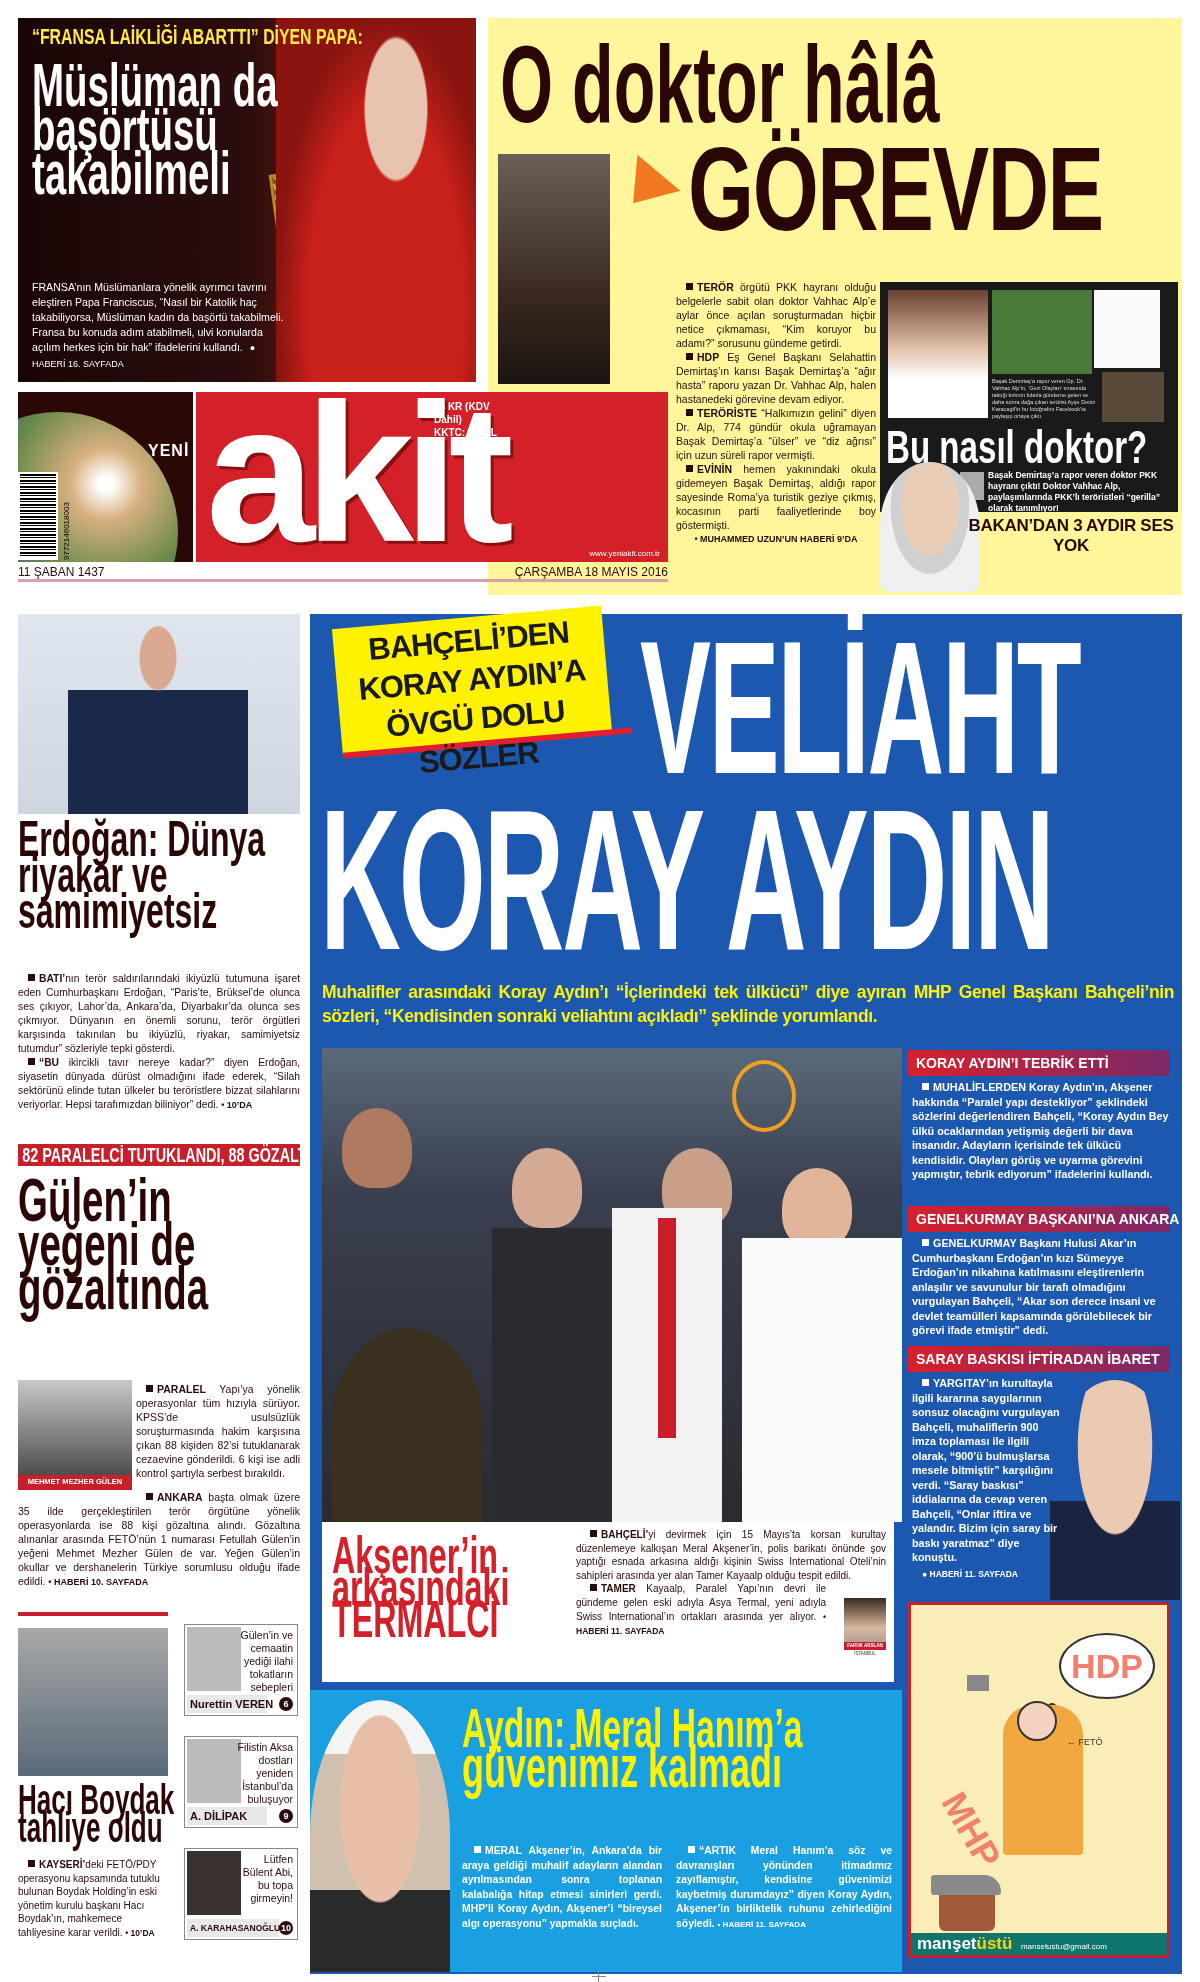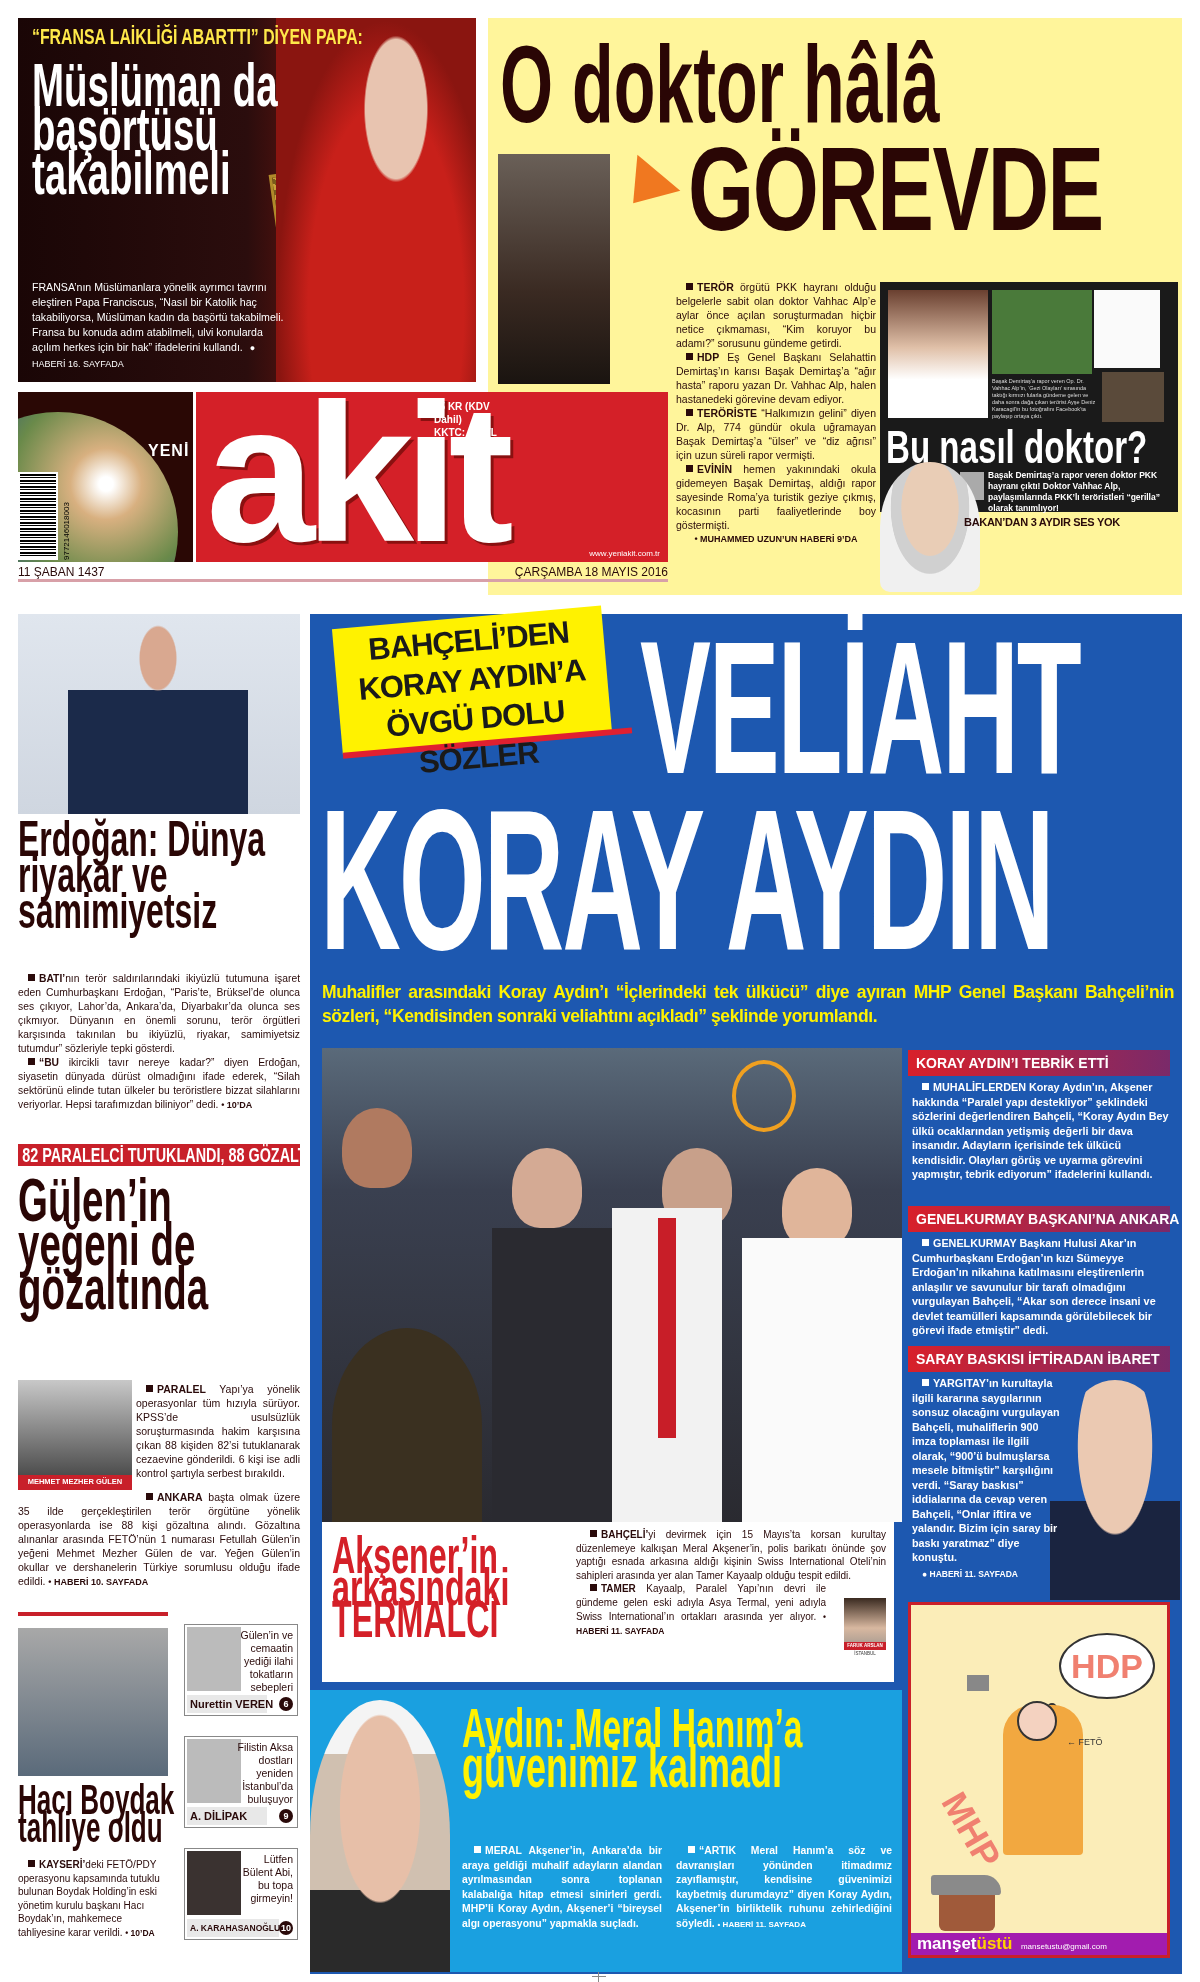--- a/index.html
+++ b/index.html
@@ -111,21 +111,21 @@
   <div class="abs" style="left:112px;top:96px;width:108px;color:#ddd;font-size:5.5px;line-height:7px">Başak Demirtaş’a rapor veren Op. Dr. Vahhac Alp’in, ‘Gezi Olayları’ sırasında taktığı kırmızı fularla gündeme gelen ve daha sonra dağa çıkan terörist Ayşe Deniz Karacagil’in bu fotoğrafını Facebook’ta paylaşıp ortaya çıktı.</div>
   <div class="abs" style="left:6px;top:140px;color:#fff">
     <span class="cond" style="font-size:46px;line-height:50px;transform:scaleX(.72)">Bu nasıl doktor?</span>
   </div>
   <div class="abs" style="left:80px;top:190px;width:24px;height:28px;background:#aaa"></div>
   <div class="abs" style="left:108px;top:188px;width:186px;color:#fff;font-weight:700;font-size:8.5px;line-height:11px">Başak Demirtaş’a rapor veren doktor PKK hayranı çıktı! Doktor Vahhac Alp, paylaşımlarında PKK’lı teröristleri “gerilla” olarak tanımlıyor!</div>
 </div>
 
 <div id="minister" class="abs"></div>
 <div class="abs" style="left:964px;top:516px;width:214px;color:#2a0a0a">
-  <div style="font-weight:700;font-size:11px;letter-spacing:-.3px">BAKAN’DAN 3 AYDIR SES YOK</div>
+  <div style="font-weight:700;font-size:17px;text-align:center;letter-spacing:-.3px">BAKAN’DAN 3 AYDIR SES YOK</div>
 </div>
 
 <div id="mastBox" class="abs">
   <div id="globe">
       <div class="earth"></div>
     </div>
   <div id="barcode"></div>
   <div class="abs" style="left:44px;top:82px;font-size:8px;color:#000;transform:rotate(-90deg);transform-origin:left top;white-space:nowrap;top:168px">9772146018003</div>
   <div class="abs" style="left:130px;top:50px;color:#fff;font-weight:700;font-size:16px;letter-spacing:1px">YENİ</div>
   <div id="redMast">
@@ -285,20 +285,20 @@
   <div class="abs" style="left:148px;top:28px;width:96px;height:66px;border:2px solid #333;border-radius:50%;background:#fff;text-align:center;line-height:62px;color:#f08070;font-weight:700;font-size:34px">HDP</div>
   <div class="abs" style="left:136px;top:98px;width:10px;height:10px;border:2px solid #333;border-radius:50%;background:#fff"></div>
   <div class="abs" style="left:56px;top:70px;width:22px;height:16px;background:#888"></div>
   <div class="abs" style="left:92px;top:100px;width:80px;height:150px;background:#f2a840;border-radius:30px 30px 4px 4px"></div>
   <div class="abs" style="left:106px;top:96px;width:40px;height:40px;background:#f4d2c0;border-radius:50%;border:2px solid #333"></div>
   <div class="abs" style="left:156px;top:132px;color:#333;font-size:9px">← FETÖ</div>
   <div class="abs" style="left:12px;top:180px;color:#f08070;font-weight:700;font-size:36px;transform:rotate(60deg);transform-origin:left top;left:58px">MHP</div>
   <div class="abs" style="left:20px;top:270px;width:70px;height:20px;background:#8a8a8a;border-radius:4px 20px 4px 4px"></div>
   <div class="abs" style="left:28px;top:290px;width:56px;height:36px;background:#a05a3a;border-radius:0 0 6px 6px"></div>
   <div class="abs" style="left:0;top:290px;width:100%;height:34px;background:#c8ecd8;z-index:-1"></div>
-  <div class="abs" style="left:0;bottom:0;width:100%;height:22px;background:#a21caf;padding-left:6px;white-space:nowrap">
+  <div class="abs" style="left:0;bottom:0;width:100%;height:22px;background:#0f766e;padding-left:6px;white-space:nowrap">
     <span style="color:#fff;font-weight:700;font-size:17px;line-height:22px">manşet</span><span style="color:#ffd200;font-weight:700;font-size:17px;line-height:22px">üstü</span>
     <span style="color:#fff;font-size:8px;margin-left:4px">mansetustu@gmail.com</span>
   </div>
 </div>
 
 <div class="abs" style="left:598px;top:1972px;width:1px;height:10px;background:#888"></div>
 <div class="abs" style="left:592px;top:1976px;width:14px;height:1px;background:#888"></div>
 
 </body></html>

